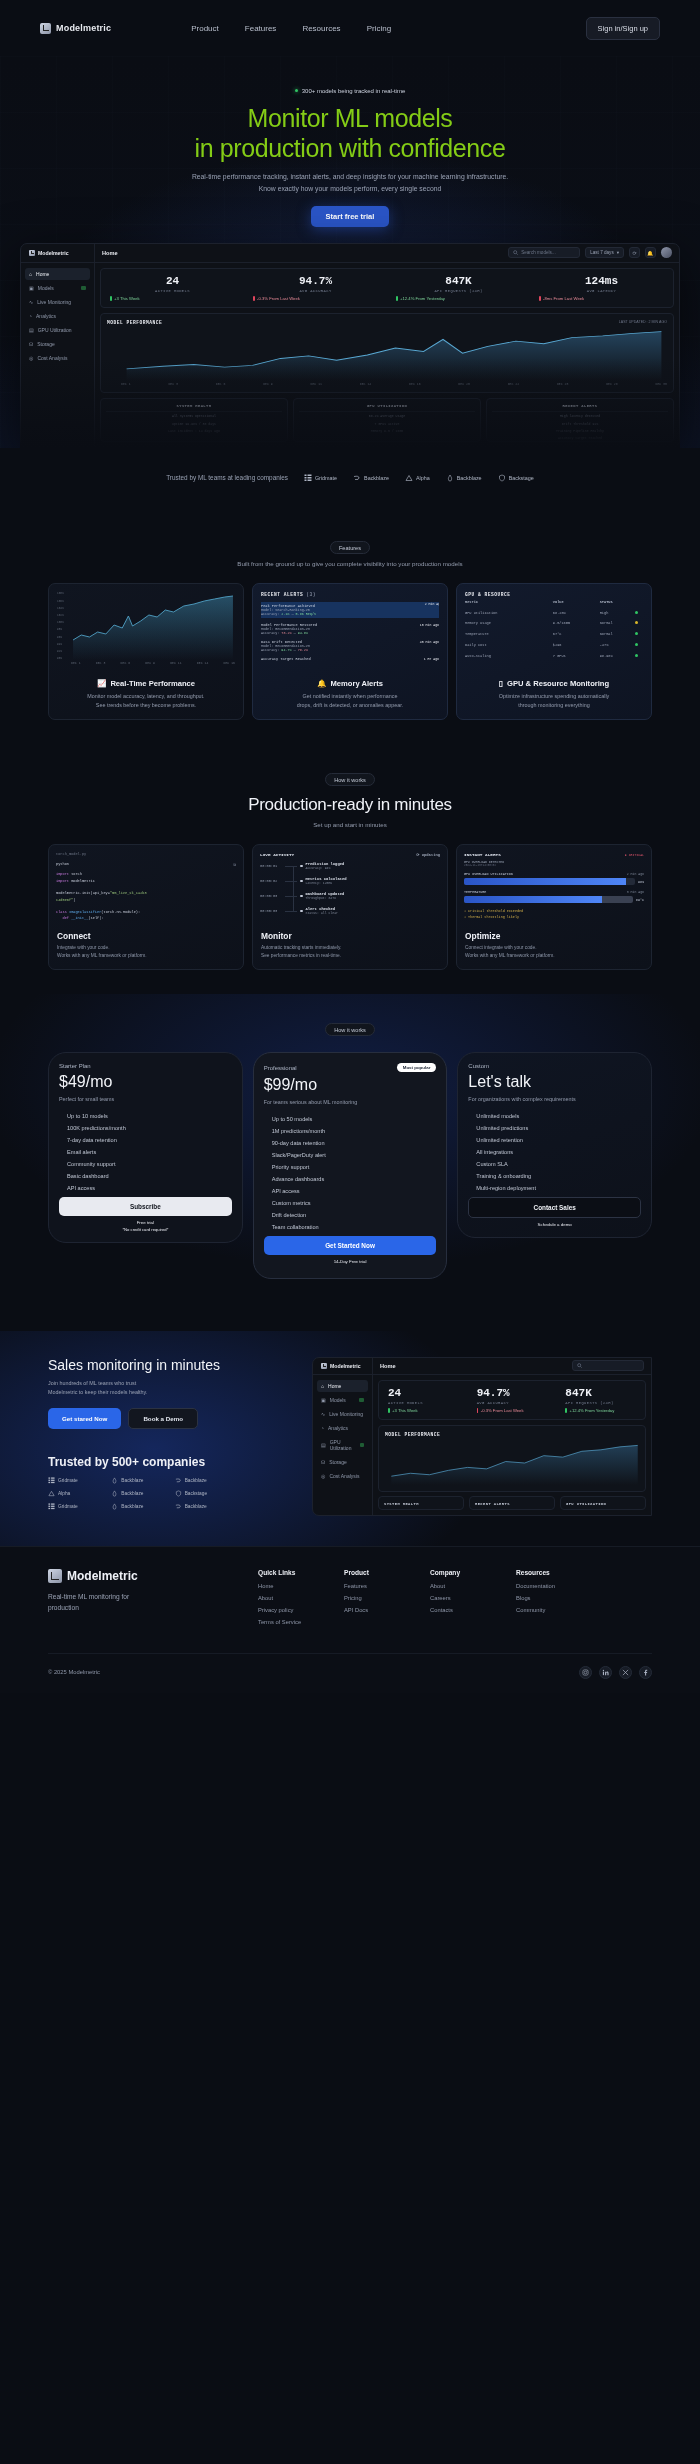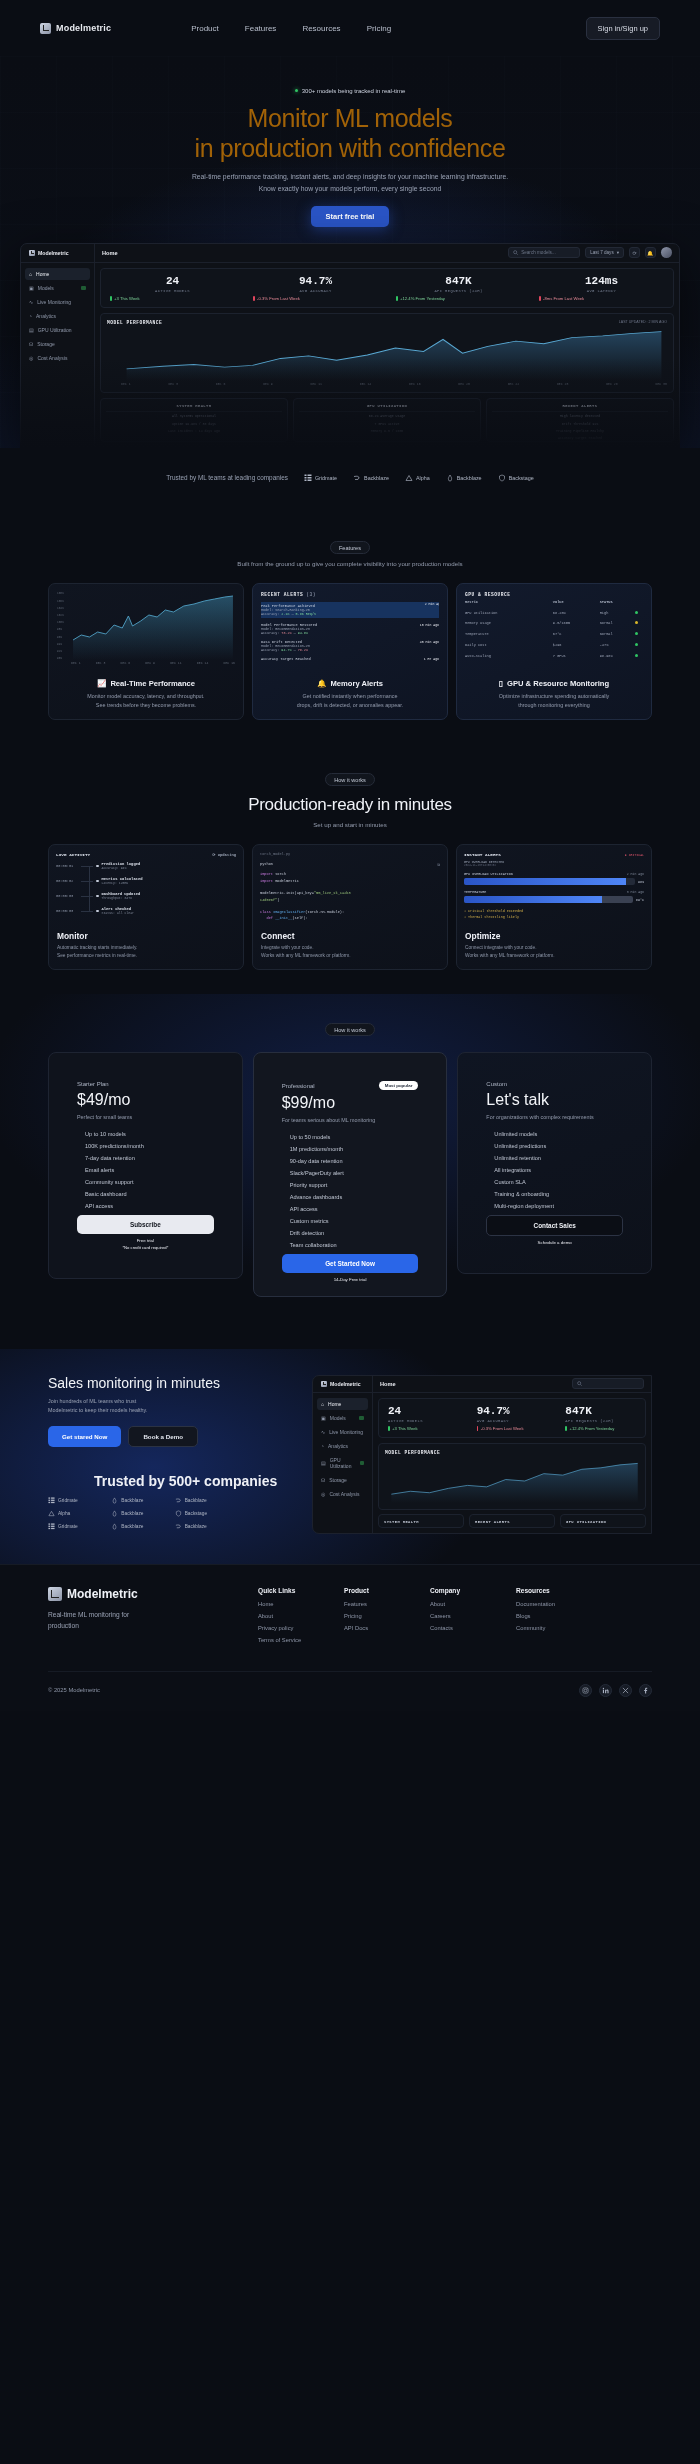--- a/index.html
+++ b/index.html
@@ -31,21 +31,21 @@
       linear-gradient(#0a0d14,#0b0f18);
   }
   .hero-grid { position:absolute; inset:0; opacity:.25;
     background-image:linear-gradient(rgba(120,140,190,.07) 1px,transparent 1px),
                      linear-gradient(90deg,rgba(120,140,190,.07) 1px,transparent 1px);
     background-size:56px 56px; }
   .hero-inner { position:relative; z-index:2; }
   .pill-live { display:inline-flex; align-items:center; gap:4px; font-size:6px; color:#cdd3df; }
   .dot-g { width:3px; height:3px; border-radius:50%; background:#30c463; box-shadow:0 0 4px #30c463;}
   h1.hero-title { font-size:25px; font-weight:400; line-height:1.18; margin-top:8px;
-                  color:#a16207; letter-spacing:-.4px;}
+                  color:#84cc16; letter-spacing:-.4px;}
   .hero-sub { margin-top:8px; font-size:6.8px; color:#9aa2b4; line-height:1.75; }
   .btn-primary { margin-top:11px; display:inline-block; background:#2a55c7; color:#fff;
      font-size:7.5px; font-weight:bold; border:none; border-radius:5px; padding:6px 15px;
      box-shadow:0 3px 14px rgba(42,85,199,.5);}
 
   
   .dash-wrap { position:relative; z-index:2; margin:16px 20px 0; }
   .dash { background:#0e1117; border:1px solid #1c212d; border-radius:7px; overflow:hidden;
           box-shadow:0 14px 50px rgba(0,0,0,.6); }
   .dash-top { display:flex; height:19px; border-bottom:1px solid #1b202b; align-items:center;}
@@ -138,21 +138,21 @@
      background:linear-gradient(160deg,#101520,#0d111a); text-align:left; }
   .hc-vis { height:86px; padding:7px; overflow:hidden; }
   .hc-body { padding:0 8px 9px; }
   .hc-title { font-size:8.4px; font-weight:bold; color:#f0f2f8; }
   .hc-desc { font-size:4.8px; color:#8e97a9; margin-top:3px; line-height:1.6;}
   .code { font-family:"Liberation Mono",monospace; font-size:3.6px; line-height:1.75; }
   .kw{color:#c678dd;} .fn{color:#61afef;} .st{color:#98c379;} .df{color:#c8cedb;}
 
   
   .pcards { display:flex; gap:10px; padding:0 48px; margin-top:16px; align-items:flex-start; }
-  .pcard { flex:1; border:1px solid #1e2432; border-radius:8px; padding:28px; text-align:left;
+  .pcard { flex:1; border:1px solid #1e2432; border-radius:18px; padding:10px; text-align:left;
            background:#0f131c; }
   .pcard.pro { background:#12161f; border-color:#272e3e; padding-bottom:14px; }
   .pcard.cus { background:linear-gradient(160deg,#0f1522,#0d111a); }
   .p-name { font-size:6px; color:#aeb6c6; display:flex; align-items:center;}
   .p-badge { margin-left:auto; background:#fff; color:#1b2333; font-size:4.4px; font-weight:bold;
              border-radius:7px; padding:2px 6px;}
   .p-price { font-size:16px; font-weight:400; margin-top:4px; color:#f2f4f8;}
   .p-tag { font-size:5.4px; color:#949cae; margin-top:4px; line-height:1.6;}
   .p-list { list-style:none; margin-top:9px; }
   .p-list li { font-size:5.6px; color:#c0c7d4; margin-bottom:6px; padding-left:8px; position:relative;}
@@ -172,21 +172,21 @@
      background:radial-gradient(ellipse 480px 260px at 22% 55%, rgba(33,70,180,.45), transparent 70%), #0a0d14;}
   .cta-flex { display:flex; gap:14px; padding:0 48px; position:relative; z-index:2;}
   .cta-left { width:250px; }
   .cta-h { font-size:14px; font-weight:400; color:#f2f4f8; }
   .cta-p { font-size:5.4px; color:#9aa2b4; margin-top:6px; line-height:1.7;}
   .cta-btns { display:flex; gap:7px; margin-top:11px; }
   .cta-b1 { background:#2a66e8; color:#fff; font-size:6.2px; font-weight:bold; border:none;
             border-radius:5px; padding:6px 14px;}
   .cta-b2 { background:#12161f; color:#e2e6ee; font-size:6.2px; font-weight:bold;
             border:1px solid #2b3purpose; border:1px solid #2b3242; border-radius:5px; padding:6px 14px;}
-  .trust-h { font-size:14px; font-weight:bold; margin-top:26px; color:#eef0f6;margin-left:46px;}
+  .trust-h { font-size:12px; font-weight:bold; margin-top:26px; color:#eef0f6;}
   .trust-grid { display:grid; grid-template-columns:repeat(3,1fr); gap:6px 10px; margin-top:8px; width:180px;}
   .trust-grid .logo { font-size:4.8px; }
   .cta-dash { flex:1; border:1px solid #1c212d; border-top-left-radius:7px; border-bottom-left-radius:7px;
               background:#0e1117; overflow:hidden; }
 
   
   footer { background:#0b0e15; border-top:1px solid #161b25; padding:22px 48px 14px; }
   .f-top { display:flex; gap:20px; }
   .f-brand { width:190px; }
   .f-logo { display:flex; align-items:center; gap:5px; font-size:12px; font-weight:bold; color:#f0f2f8;}
@@ -589,20 +589,47 @@
     </div>
   </section>
 
   <section class="sec">
     <span class="tag">How it works</span>
     <h2 class="sec-title">Production-ready in minutes</h2>
     <div class="sec-sub">Set up and start in minutes</div>
     <div class="cards3">
 
       <div class="hcard">
+        <div class="hc-vis">
+          <div style="font-size:3.6px;color:#6e7policy;color:#6e7687;font-family:'Liberation Mono',monospace;">torch_model.py</div>
+          <div style="display:flex;align-items:center;margin-top:5px;">
+            <span class="code df">python</span>
+            <span style="margin-left:auto;font-size:4px;color:#6e7687;">⧉</span>
+          </div>
+          <div class="code" style="margin-top:4px;">
+            <div><span class="kw">import</span> <span class="df">torch</span></div>
+            <div><span class="kw">import</span> <span class="df">modelmetric</span></div>
+            <div>&nbsp;</div>
+            <div><span class="df">modelmetric.init(api_key=</span><span class="st">"mm_live_sk_1a2b3</span></div>
+            <div><span class="st">c4d5e6f"</span><span class="df">)</span></div>
+            <div>&nbsp;</div>
+            <div><span class="kw">class</span> <span class="fn">ImageClassifier</span><span class="df">(torch.nn.Module):</span></div>
+            <div>&nbsp;&nbsp;&nbsp;<span class="kw">def</span> <span class="fn">__init__</span><span class="df">(self):</span></div>
+          </div>
+        </div>
+        <div class="hc-body">
+          <div class="hc-title">Connect</div>
+          <div class="hc-desc">
+            <div>Integrate with your code.</div>
+            <div>Works with any ML framework or platform.</div>
+          </div>
+        </div>
+      </div>
+
+      <div class="hcard">
         <div class="hc-vis mono-s">
           <div style="display:flex;align-items:center;font-size:4.4px;font-weight:bold;color:#dde2ec;">
             <span>LIVE ACTIVITY</span>
             <span style="margin-left:auto;font-size:3.8px;color:#9aa3b4;">⟳ <span>Updating</span></span>
           </div>
           <div style="margin-top:5px;position:relative;">
             <div style="position:absolute;left:33px;top:4px;bottom:4px;width:1px;background:#2a3purpose;background:#2a3purpose;"></div>
             <div style="position:absolute;left:33px;top:4px;bottom:4px;width:1px;background:#2a3242;"></div>
             <div style="display:flex;align-items:center;gap:3px;margin-bottom:7px;">
               <span style="font-size:3.6px;color:#8d96a8;width:22px;">00:00:01</span>
@@ -640,47 +667,20 @@
                     <span style="display:block;font-size:3.2px;color:#7f8899;">Status: all clear</span>
                 </span>
             </div>
           </div>
         </div>
         <div class="hc-body">
           <div class="hc-title">Monitor</div>
           <div class="hc-desc">
             <div>Automatic tracking starts immediately.</div>
             <div>See performance metrics in real-time.</div>
-          </div>
-        </div>
-      </div>
-
-      <div class="hcard">
-        <div class="hc-vis">
-          <div style="font-size:3.6px;color:#6e7policy;color:#6e7687;font-family:'Liberation Mono',monospace;">torch_model.py</div>
-          <div style="display:flex;align-items:center;margin-top:5px;">
-            <span class="code df">python</span>
-            <span style="margin-left:auto;font-size:4px;color:#6e7687;">⧉</span>
-          </div>
-          <div class="code" style="margin-top:4px;">
-            <div><span class="kw">import</span> <span class="df">torch</span></div>
-            <div><span class="kw">import</span> <span class="df">modelmetric</span></div>
-            <div>&nbsp;</div>
-            <div><span class="df">modelmetric.init(api_key=</span><span class="st">"mm_live_sk_1a2b3</span></div>
-            <div><span class="st">c4d5e6f"</span><span class="df">)</span></div>
-            <div>&nbsp;</div>
-            <div><span class="kw">class</span> <span class="fn">ImageClassifier</span><span class="df">(torch.nn.Module):</span></div>
-            <div>&nbsp;&nbsp;&nbsp;<span class="kw">def</span> <span class="fn">__init__</span><span class="df">(self):</span></div>
-          </div>
-        </div>
-        <div class="hc-body">
-          <div class="hc-title">Connect</div>
-          <div class="hc-desc">
-            <div>Integrate with your code.</div>
-            <div>Works with any ML framework or platform.</div>
           </div>
         </div>
       </div>
 
       <div class="hcard">
         <div class="hc-vis mono-s">
           <div style="display:flex;align-items:center;">
             <span style="font-size:4.4px;font-weight:bold;color:#dde2ec;">INSTANT ALERTS</span>
             <span style="margin-left:auto;font-size:3.2px;color:#e0556c;">● <span>CRITICAL</span></span>
           </div>

